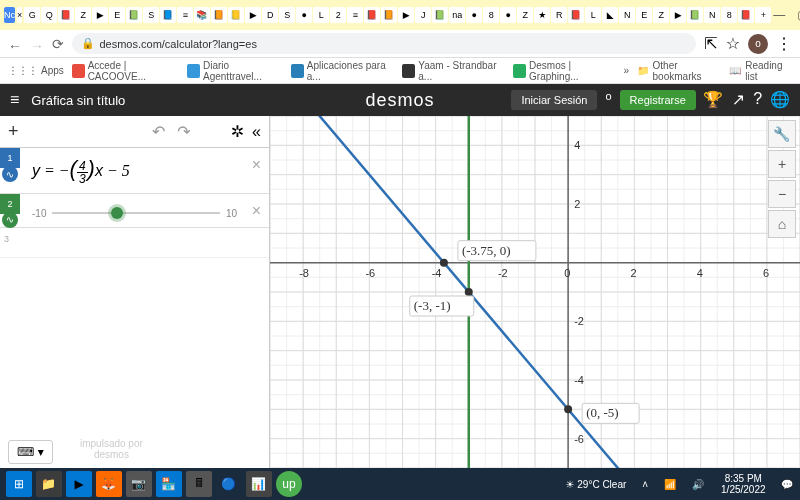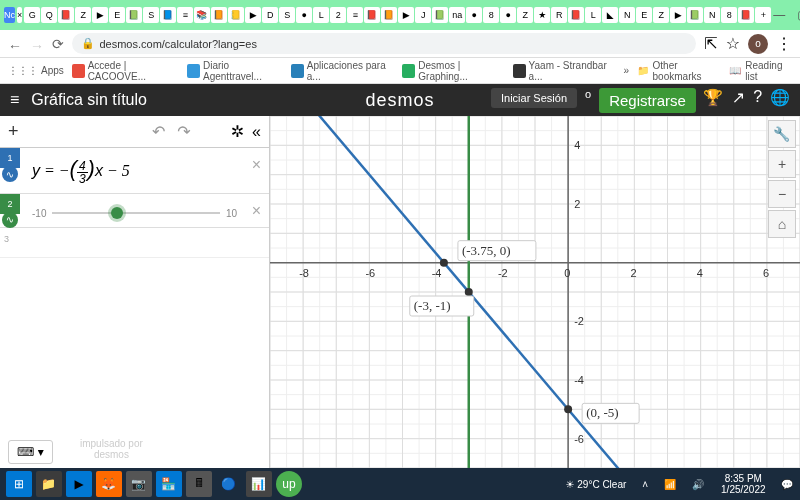--- a/index.html
+++ b/index.html
@@ -1,34 +1,34 @@
 <!DOCTYPE html>
 <html><head>
 <meta charset="utf-8">
 <style>
 *{box-sizing:border-box;margin:0;padding:0;font-family:Arial,sans-serif}
 body{width:800px;height:500px;overflow:hidden;background:#fff}
-.browser-top{height:30px;background:#86efac;display:flex;align-items:center;padding:0 4px;gap:2px}
+.browser-top{height:30px;background:#fef9c3;display:flex;align-items:center;padding:0 4px;gap:2px}
 .tab{width:16px;height:16px;background:#fff;border-radius:2px;font-size:9px;display:flex;align-items:center;justify-content:center}
 .tab.active{background:#fff;width:24px}
 .win-controls{margin-left:auto;display:flex;gap:12px;padding-right:8px}
 .win-btn{font-size:12px;color:#555}
 .addr-bar{height:28px;background:#fff;display:flex;align-items:center;padding:0 8px;gap:8px;border-bottom:1px solid #ddd}
 .nav-btn{font-size:14px;color:#666}
 .url-box{flex:1;background:#f1f3f4;border-radius:14px;padding:4px 10px;font-size:11px;color:#333;display:flex;align-items:center;gap:4px}
 .bookmarks{height:26px;background:#fff;display:flex;align-items:center;padding:0 8px;gap:8px;font-size:10px;color:#555;border-bottom:1px solid #ddd}
 .bm{display:flex;align-items:center;gap:3px}
 .bm-icon{width:14px;height:14px;background:#ccc;border-radius:2px}
 .desmos-header{height:32px;background:#2a2a2a;display:flex;align-items:center;padding:0 10px;color:#fff}
 .menu-ico{font-size:16px;margin-right:12px}
-.title{font-size:16px}
+.title{font-size:13px}
 .logo{position:absolute;left:50%;transform:translateX(-50%);font-size:18px;font-weight:300;letter-spacing:1px}
 .header-right{margin-left:auto;display:flex;align-items:flex-start;gap:8px}
 .btn-login{background:#444;padding:4px 10px;border-radius:3px;font-size:11px}
-.btn-register{background:#3d9937;padding:4px 10px;border-radius:3px;font-size:15px}
+.btn-register{background:#3d9937;padding:4px 10px;border-radius:3px;font-size:11px}
 .main{display:flex;height:352px}
 .sidebar{width:270px;border-right:1px solid #ccc;background:#fff}
 .sb-toolbar{height:32px;border-bottom:1px solid #ccc;display:flex;align-items:center;padding:0 8px}
 .plus-btn{font-size:18px;color:#333}
 .undo-redo{margin-left:auto;display:flex;gap:12px;color:#999;margin-right:40px}
 .expr-row{border-bottom:1px solid #ddd;padding:8px 12px;position:relative;display:flex;align-items:center}
 .expr-badge{position:absolute;left:0;top:0;width:20px;height:20px;display:flex;align-items:center;justify-content:center;font-size:9px}
 .badge-blue{background:#2e70b3}
 .badge-green{background:#388c46}
 .wave{position:absolute;left:2px;top:2px;width:16px;height:16px;border-radius:50%;display:flex;align-items:center;justify-content:center;color:#fff;font-size:10px}
@@ -135,26 +135,26 @@
     </span>
   <span class="bm">
       <span class="bm-icon" style="background:#3498db"></span>
       <span>Diario Agenttravel...</span>
     </span>
   <span class="bm">
       <span class="bm-icon" style="background:#2980b9"></span>
       <span>Aplicaciones para a...</span>
     </span>
   <span class="bm">
+      <span class="bm-icon" style="background:#333"></span>
+      <span>Yaam - Strandbar a...</span>
+    </span>
+  <span class="bm">
       <span class="bm-icon" style="background:#27ae60"></span>
       <span>Desmos | Graphing...</span>
-    </span>
-  <span class="bm">
-      <span class="bm-icon" style="background:#333"></span>
-      <span>Yaam - Strandbar a...</span>
     </span>
   <span style="margin-left:auto">»</span>
   <span class="bm">📁 <span>Other bookmarks</span></span>
   <span class="bm">📖 <span>Reading list</span></span>
 </div>
 
 <div class="desmos-header">
   <span class="menu-ico">≡</span>
   <span class="title">Gráfica sin título</span>
   <span class="logo">desmos</span>

